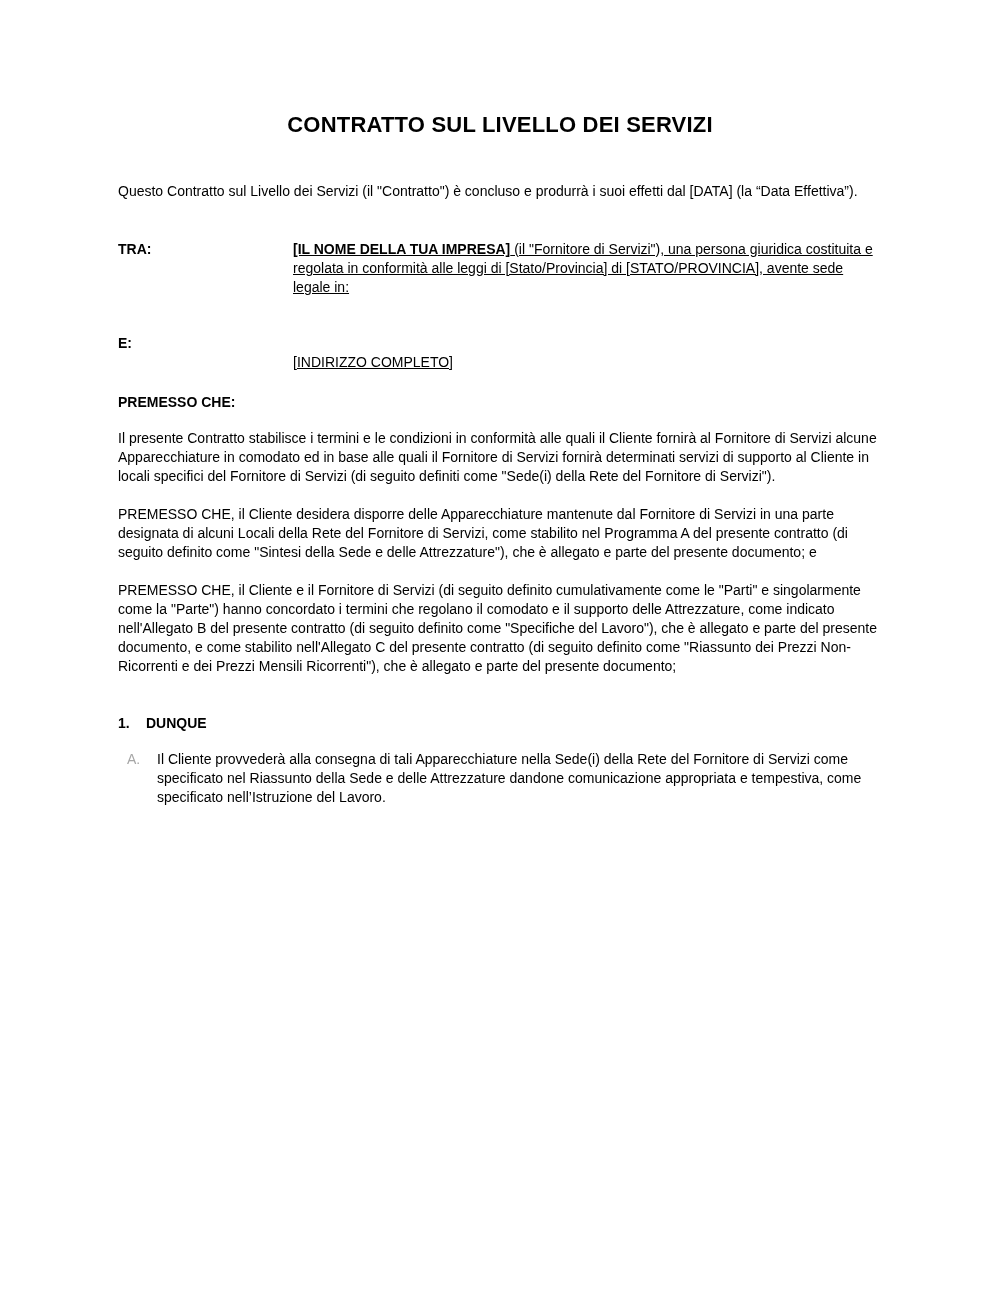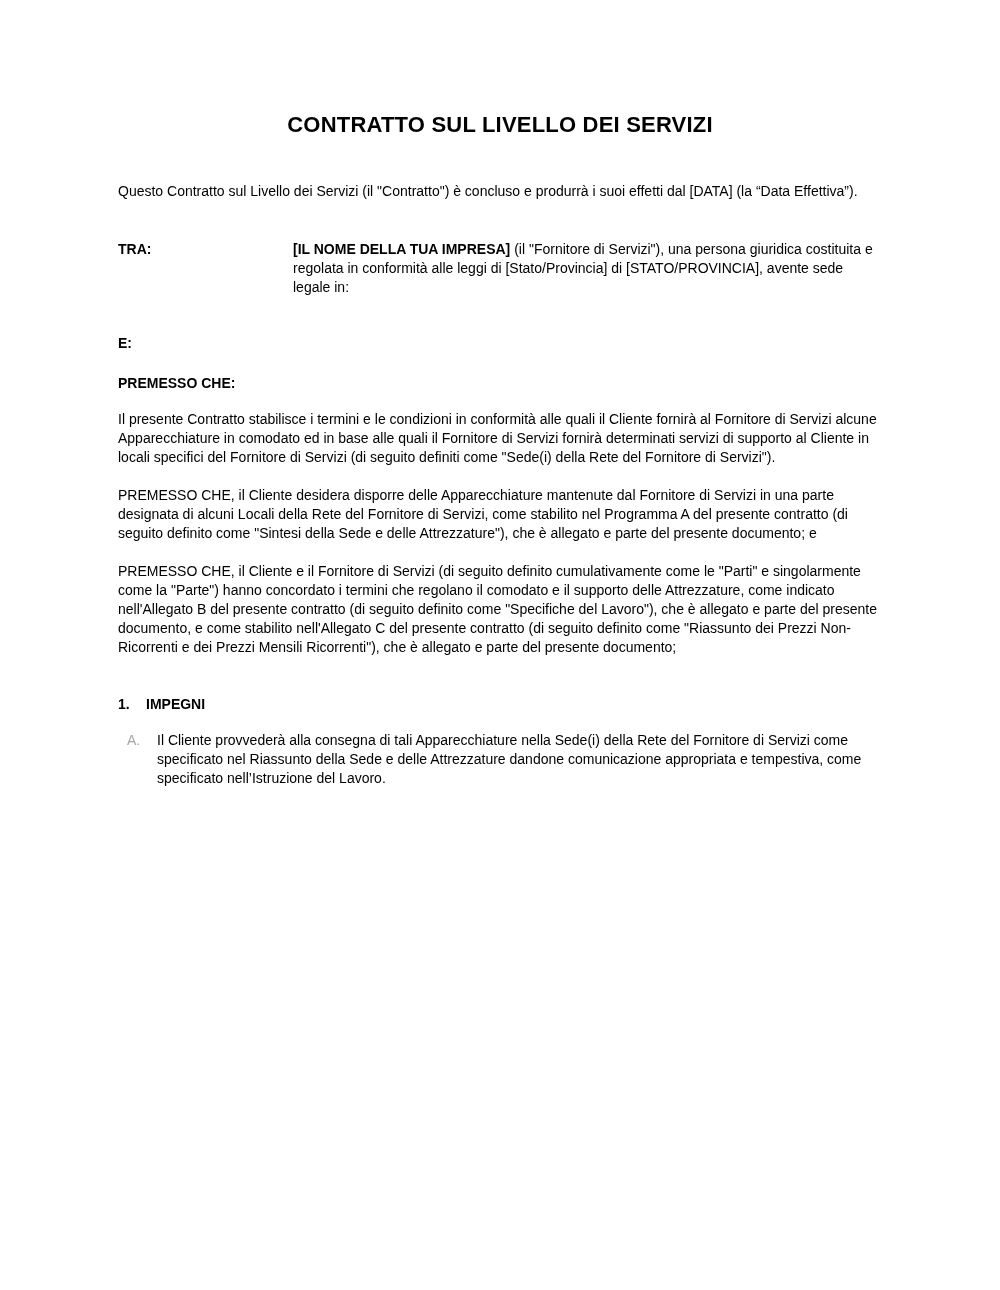--- a/index.html
+++ b/index.html
@@ -41,20 +41,21 @@
   .party-row.last {
     margin-bottom: 21px;
   }
   .party-label {
     width: 175px;
     flex: 0 0 175px;
     font-weight: bold;
   }
   .party-body {
     flex: 1 1 auto;
+    text-decoration: underline;
   }
   .party-body p {
     margin: 0;
   }
   .party-address {
     margin-top: 19px !important;
   }
   .premesso-heading {
     font-weight: bold;
     margin: 0 0 17px 0;
@@ -105,32 +106,33 @@
     <div class="party-row">
       <div class="party-label">TRA:</div>
       <div class="party-body">
         <p><strong>[IL NOME DELLA TUA IMPRESA]</strong><span> (il "Fornitore di Servizi"), una persona giuridica costituita e regolata in conformità alle leggi di [Stato/Provincia] di [STATO/PROVINCIA], avente sede legale in:</span></p>
       </div>
     </div>
 
     <div class="party-row last">
       <div class="party-label">E:</div>
       <div class="party-body">
+        <p class="party-address">[INDIRIZZO COMPLETO]</p>
       </div>
     </div>
 
     <p class="premesso-heading">PREMESSO CHE:</p>
 
     <p class="recital">Il presente Contratto stabilisce i termini e le condizioni in conformità alle quali il Cliente fornirà al Fornitore di Servizi alcune Apparecchiature in comodato ed in base alle quali il Fornitore di Servizi fornirà determinati servizi di supporto al Cliente in locali specifici del Fornitore di Servizi (di seguito definiti come "Sede(i) della Rete del Fornitore di Servizi").</p>
     <p class="recital">PREMESSO CHE, il Cliente desidera disporre delle Apparecchiature mantenute dal Fornitore di Servizi in una parte designata di alcuni Locali della Rete del Fornitore di Servizi, come stabilito nel Programma A del presente contratto (di seguito definito come "Sintesi della Sede e delle Attrezzature"), che è allegato e parte del presente documento; e</p>
     <p class="recital">PREMESSO CHE, il Cliente e il Fornitore di Servizi (di seguito definito cumulativamente come le "Parti" e singolarmente come la "Parte") hanno concordato i termini che regolano il comodato e il supporto delle Attrezzature, come indicato nell'Allegato B del presente contratto (di seguito definito come "Specifiche del Lavoro"), che è allegato e parte del presente documento, e come stabilito nell'Allegato C del presente contratto (di seguito definito come "Riassunto dei Prezzi Non-Ricorrenti e dei Prezzi Mensili Ricorrenti"), che è allegato e parte del presente documento;</p>
 
     <div class="section-heading">
       <div class="section-number">1.</div>
-      <div>IMPEGNI</div>
+      <div>DUNQUE</div>
     </div>
 
     <div class="lettered-item">
       <div class="item-letter">A.</div>
       <div class="item-text">Il Cliente provvederà alla consegna di tali Apparecchiature nella Sede(i) della Rete del Fornitore di Servizi come specificato nel Riassunto della Sede e delle Attrezzature dandone comunicazione appropriata e tempestiva, come specificato nell’Istruzione del Lavoro.</div>
     </div>
 
   </div>
 
   <div class="footer">

